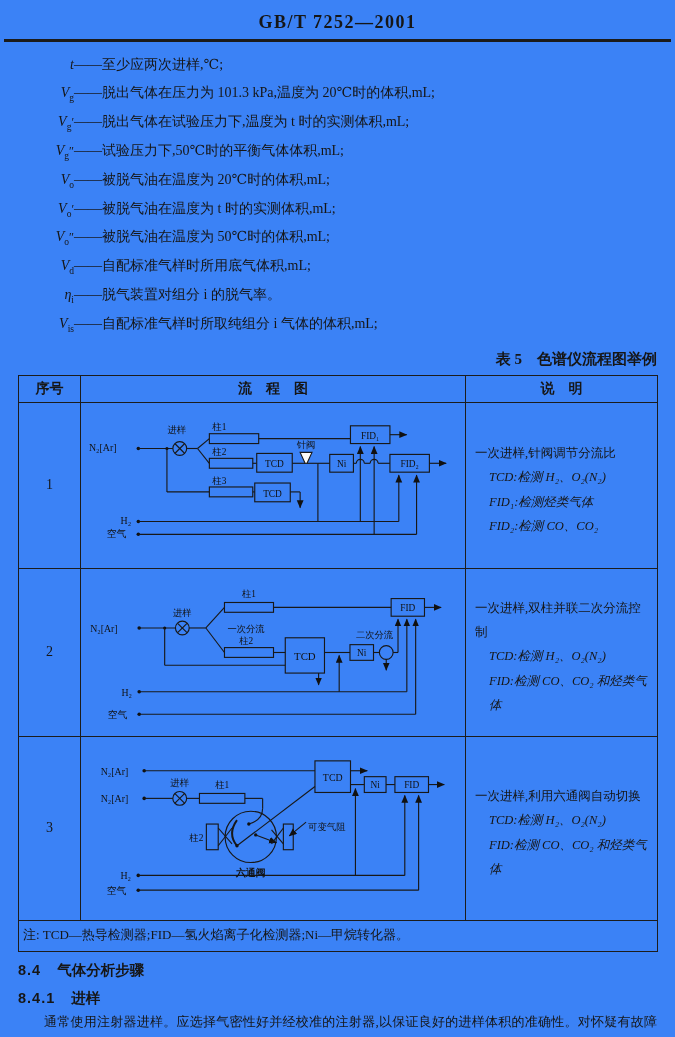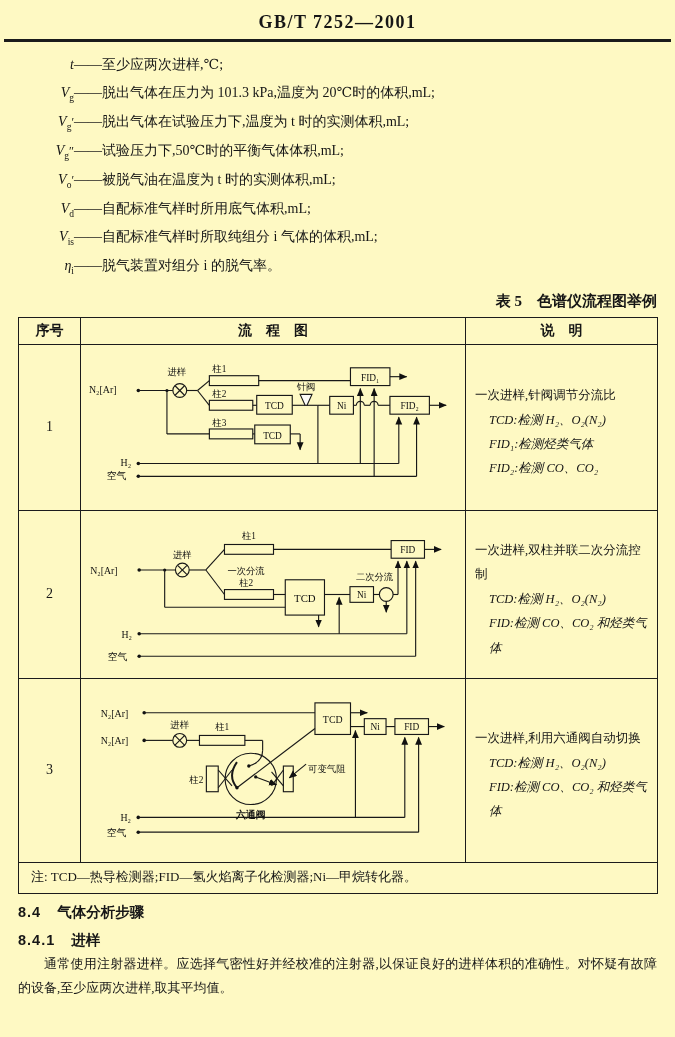--- a/index.html
+++ b/index.html
@@ -1,18 +1,18 @@
 <!DOCTYPE html>
 <html><head>
 <meta charset="utf-8">
 <style>
   html,body{margin:0;padding:0;background:#ffffff;}
   .page{
     width:675px;height:1037px;box-sizing:border-box;
-    background:#fef9c3;color:#161616;overflow:hidden;position:relative;
+    background:#3b82f6;color:#161616;overflow:hidden;position:relative;
     font-family:"Liberation Serif","DejaVu Serif",serif;
     padding:8px 18px 0 18px;
   }
   .doc-number{text-align:center;font-weight:bold;font-size:18px;letter-spacing:1.5px;padding-top:4px;}
   .header-rule{height:2.6px;background:#1b1b1b;margin:6px -14px 0 -14px;}
   
   .definitions{margin-top:11px;font-size:14px;}
   .def-row{display:flex;line-height:24px;}
   .def-sym{width:56px;flex:none;text-align:right;font-style:italic;white-space:nowrap;}
   .def-sym sub{font-size:9.5px;font-style:normal;}
@@ -23,21 +23,21 @@
   table.flow-table{border-collapse:collapse;width:639px;margin:0 auto;table-layout:fixed;}
   .flow-table td,.flow-table th{border:1.5px solid #1c1c1c;}
   .flow-table th{font-size:14px;font-weight:bold;height:26px;padding:0;margin-left:22px;}
   .col-no{width:62px;} .col-flow{width:385px;} .col-desc{width:192px;}
   .td-no{text-align:center;font-size:14px;vertical-align:middle;}
   .td-flow{padding:0;vertical-align:middle;}
   .td-desc{font-size:12.5px;padding:13px 6px 4px 9px;vertical-align:middle;}
   .r1 td{height:148px;} .r2 td{height:150px;} .r3 td{height:166px;}
   .dl{line-height:1.95;}
   .dl.ind{margin-left:14px;font-style:italic;}
-  .note-row td{height:auto;font-size:13px;padding:5px 10px 7px 12px;}
+  .note-row td{height:auto;font-size:13px;padding:5px 10px 7px 4px;}
   
   .sec-head{font-family:"Liberation Sans","DejaVu Sans",sans-serif;font-weight:bold;font-size:14.5px;margin:9px 0 1px 0;}
   .sec-num{margin-right:16px;letter-spacing:1px;}
   .para{font-size:13px;line-height:1.88;text-align:justify;text-indent:2em;margin:2px 0 20px 0;}
   svg{display:block;}
   svg text{fill:#111;stroke:none;font-family:"Liberation Serif","DejaVu Serif",serif;}
 </style>
 </head>
 <body>
 
@@ -57,34 +57,42 @@
       </div>
     <div class="def-row">
         <span class="def-sym"><span>V</span><sub>g</sub><span class="pr">′</span></span>
         <span class="def-desc">——脱出气体在试验压力下,温度为 t 时的实测体积,mL;</span>
       </div>
     <div class="def-row">
         <span class="def-sym"><span>V</span><sub>g</sub><span class="pr">″</span></span>
         <span class="def-desc">——试验压力下,50℃时的平衡气体体积,mL;</span>
       </div>
     <div class="def-row">
+        <span class="def-sym"><span>V</span><sub>o</sub><span class="pr"></span></span>
+        <span class="def-desc">——被脱气油在温度为 20℃时的体积,mL;</span>
+      </div>
+    <div class="def-row">
         <span class="def-sym"><span>V</span><sub>o</sub><span class="pr">′</span></span>
         <span class="def-desc">——被脱气油在温度为 t 时的实测体积,mL;</span>
       </div>
     <div class="def-row">
+        <span class="def-sym"><span>V</span><sub>o</sub><span class="pr">″</span></span>
+        <span class="def-desc">——被脱气油在温度为 50℃时的体积,mL;</span>
+      </div>
+    <div class="def-row">
         <span class="def-sym"><span>V</span><sub>d</sub><span class="pr"></span></span>
         <span class="def-desc">——自配标准气样时所用底气体积,mL;</span>
       </div>
     <div class="def-row">
+        <span class="def-sym"><span>η</span><sub>i</sub><span class="pr"></span></span>
+        <span class="def-desc">——脱气装置对组分 i 的脱气率。</span>
+      </div>
+    <div class="def-row">
         <span class="def-sym"><span>V</span><sub>is</sub><span class="pr"></span></span>
         <span class="def-desc">——自配标准气样时所取纯组分 i 气体的体积,mL;</span>
-      </div>
-    <div class="def-row">
-        <span class="def-sym"><span>η</span><sub>i</sub><span class="pr"></span></span>
-        <span class="def-desc">——脱气装置对组分 i 的脱气率。</span>
       </div>
   </div>
 
   <div class="table-title">表 5　色谱仪流程图举例</div>
 
   <table class="flow-table">
     <colgroup>
         <col class="col-no">
         <col class="col-flow">
         <col class="col-desc">

